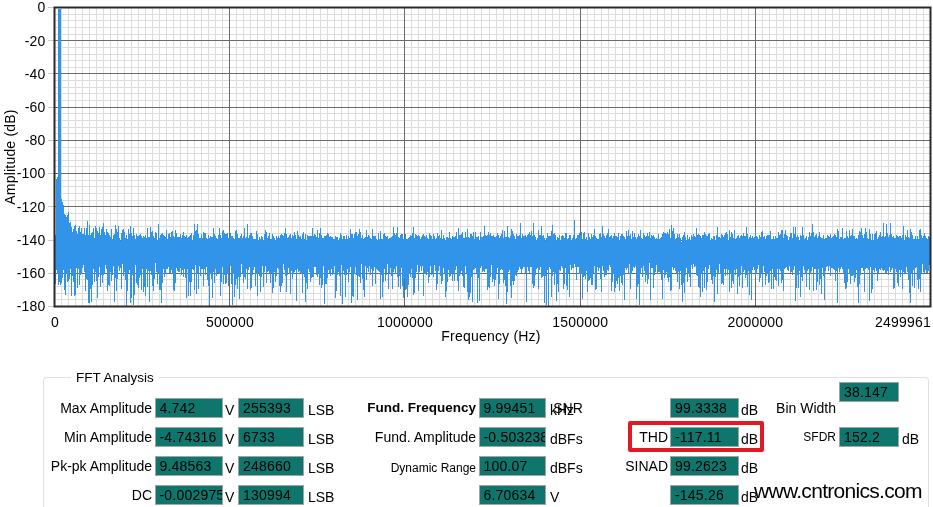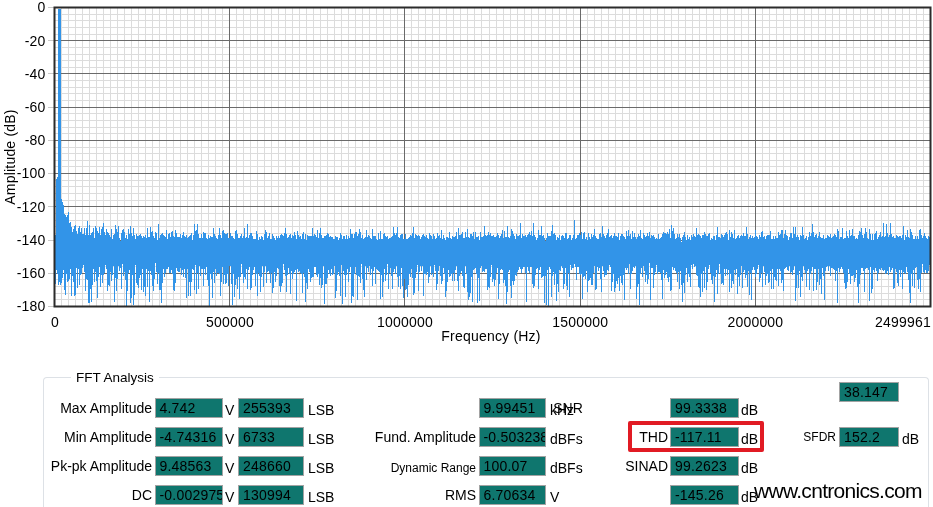--- a/index.html
+++ b/index.html
@@ -54,39 +54,40 @@
     <div style="position:absolute;left:-48px;top:456px;width:200px;text-align:right;font-size:14px;line-height:20px">Pk-pk Amplitude</div>
     <div class="fb" style="left:154.5px;top:456px;width:59px">9.48563</div>
     <div style="position:absolute;left:225px;top:458px;font-size:14px;line-height:20px">V</div>
     <div class="fb" style="left:238px;top:456px;width:57px">248660</div>
     <div style="position:absolute;left:308px;top:458px;font-size:14px;line-height:20px">LSB</div>
     <div style="position:absolute;left:-48px;top:485px;width:200px;text-align:right;font-size:14px;line-height:20px">DC</div>
     <div class="fb" style="left:154.5px;top:485px;width:59px">-0.0029755</div>
     <div style="position:absolute;left:225px;top:487px;font-size:14px;line-height:20px">V</div>
     <div class="fb" style="left:238px;top:485px;width:57px">130994</div>
     <div style="position:absolute;left:308px;top:487px;font-size:14px;line-height:20px">LSB</div>
+    <div style="position:absolute;left:276px;top:398px;width:200px;text-align:right;font-weight:bold;font-size:13.5px;line-height:20px">Fund. Frequency</div>
     <div class="fb" style="left:478.5px;top:398px;width:58px">9.99451</div>
     <div style="position:absolute;left:550px;top:400px;font-size:14px;line-height:20px">kHz</div>
     <div style="position:absolute;left:276px;top:427px;width:200px;text-align:right;font-size:14px;line-height:20px">Fund. Amplitude</div>
     <div class="fb" style="left:478.5px;top:427px;width:58px">-0.5032384</div>
     <div style="position:absolute;left:550px;top:429px;font-size:14px;line-height:20px">dBFs</div>
     <div style="position:absolute;left:276px;top:458px;width:200px;text-align:right;font-size:12px;line-height:20px">Dynamic Range</div>
     <div class="fb" style="left:478.5px;top:456px;width:58px">100.07</div>
     <div style="position:absolute;left:550px;top:458px;font-size:14px;line-height:20px">dBFs</div>
-    <div style="position:absolute;left:276px;top:485px;width:200px;text-align:right;font-size:14px;line-height:20px">RMS</div>
     <div class="fb" style="left:478.5px;top:485px;width:58px">6.70634</div>
     <div style="position:absolute;left:550px;top:487px;font-size:14px;line-height:20px">V</div>
     <div style="position:absolute;left:468px;top:398px;width:200px;text-align:center;font-size:14px;line-height:20px">SNR</div>
     <div class="fb" style="left:670px;top:398px;width:60px">99.3338</div>
     <div style="position:absolute;left:741px;top:400px;font-size:14px;line-height:20px">dB</div>
     <div style="position:absolute;left:468px;top:427px;width:200px;text-align:right;font-size:14px;line-height:20px">THD</div>
     <div class="fb" style="left:670px;top:427px;width:60px">-117.11</div>
     <div style="position:absolute;left:741px;top:429px;font-size:14px;line-height:20px">dB</div>
     <div style="position:absolute;left:468px;top:456px;width:200px;text-align:right;font-size:14px;line-height:20px">SINAD</div>
     <div class="fb" style="left:670px;top:456px;width:60px">99.2623</div>
     <div style="position:absolute;left:741px;top:458px;font-size:14px;line-height:20px">dB</div>
     <div class="fb" style="left:670px;top:485px;width:60px">-145.26</div>
     <div style="position:absolute;left:741px;top:487px;font-size:14px;line-height:20px">dB</div>
+    <div style="position:absolute;left:636px;top:398px;width:200px;text-align:right;font-size:14px;line-height:20px">Bin Width</div>
     <div class="fb" style="left:839px;top:382px;width:51px">38.147</div>
     <div style="position:absolute;left:636px;top:427px;width:200px;text-align:right;font-size:12px;line-height:20px">SFDR</div>
     <div class="fb" style="left:839px;top:427px;width:51px">152.2</div>
     <div style="position:absolute;left:902px;top:429px;font-size:14px;line-height:20px">dB</div>
     <div style="position:absolute;left:627.7px;top:421.2px;width:128.3px;height:23.1px;border:4px solid #e11b24;border-radius:2px"></div>
 </div>
 </body></html>

